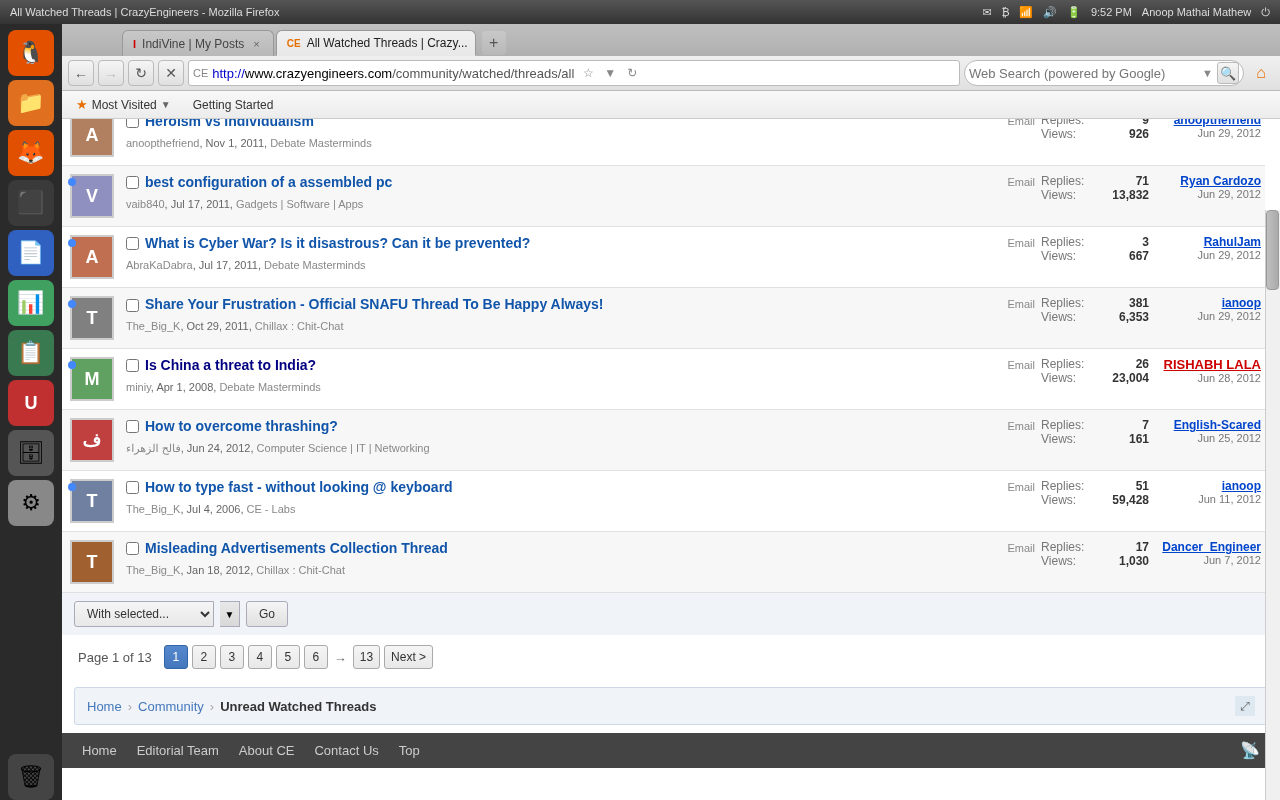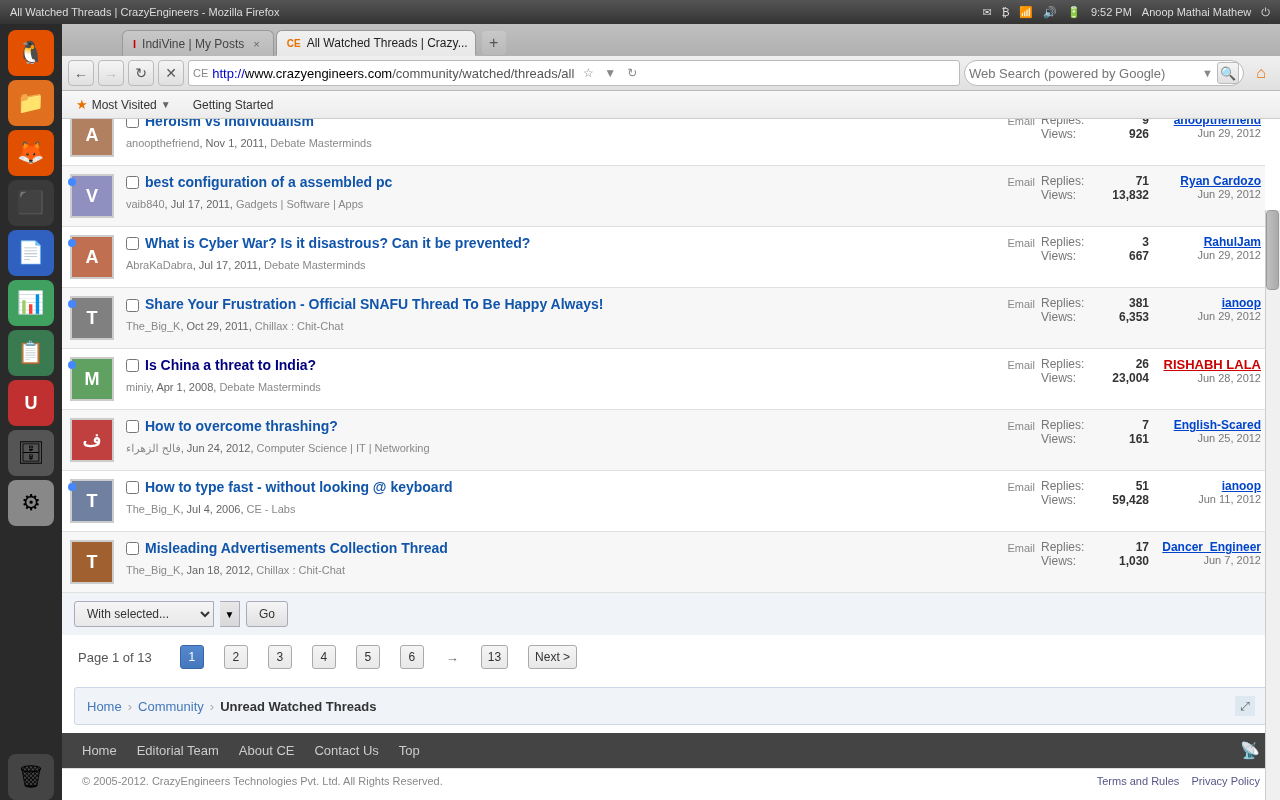--- a/index.html
+++ b/index.html
@@ -306,21 +306,21 @@
       font-size: 11px;
       text-align: right;
     }
     .last-date { color: #777; }
 
     
     .pagination-area {
       padding: 10px 16px;
       display: flex;
       align-items: center;
-      gap: 20px;
+      gap: 4px;
       font-size: 13px;
       color: #555;
     }
     .page-info { margin-right: 8px; }
     .page-btn {
       min-width: 24px;
       height: 24px;
       display: flex;
       align-items: center;
       justify-content: center;
@@ -826,22 +826,14 @@
 
   <div class="footer-links">
     <a>Home</a>
     <a>Editorial Team</a>
     <a>About CE</a>
     <a>Contact Us</a>
     <a>Top</a>
     <span class="footer-rss">📡</span>
   </div>
 
-  <div class="footer-copy">
-    <span>© 2005-2012. CrazyEngineers Technologies Pvt. Ltd. All Rights Reserved.</span>
-    <span>
-      <a>Terms and Rules</a>
-      &nbsp;&nbsp;
-      <a>Privacy Policy</a>
-    </span>
-  </div>
 
 </div>
 
 </body></html>

